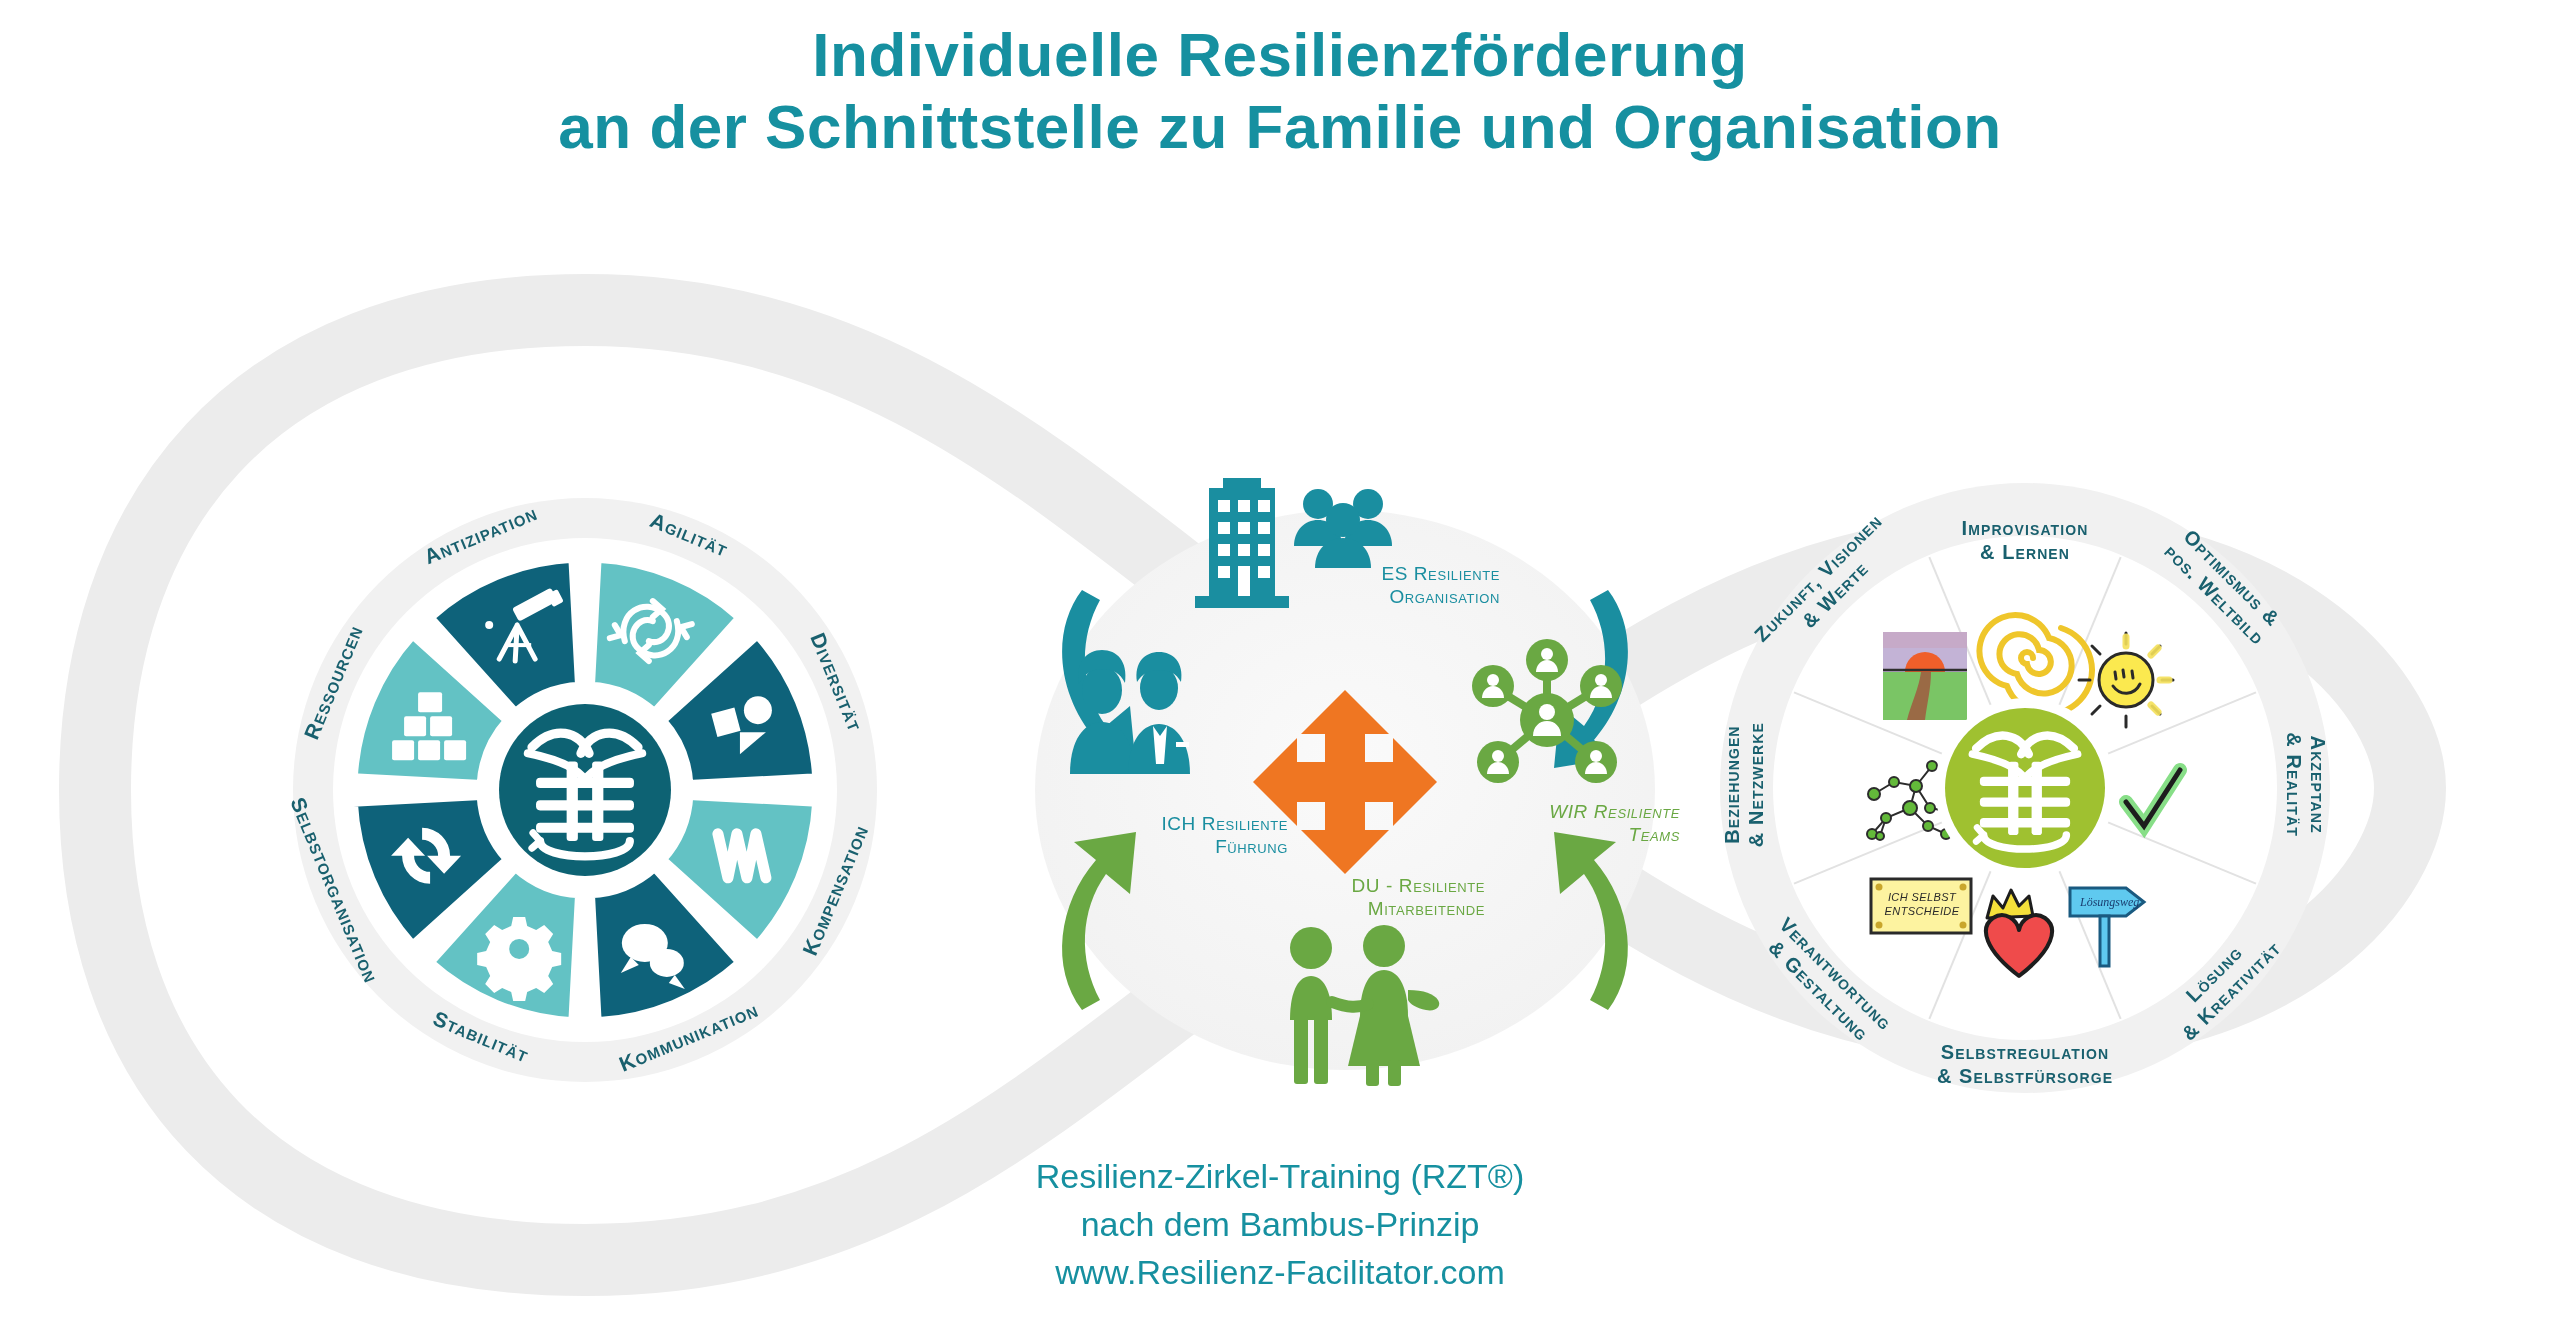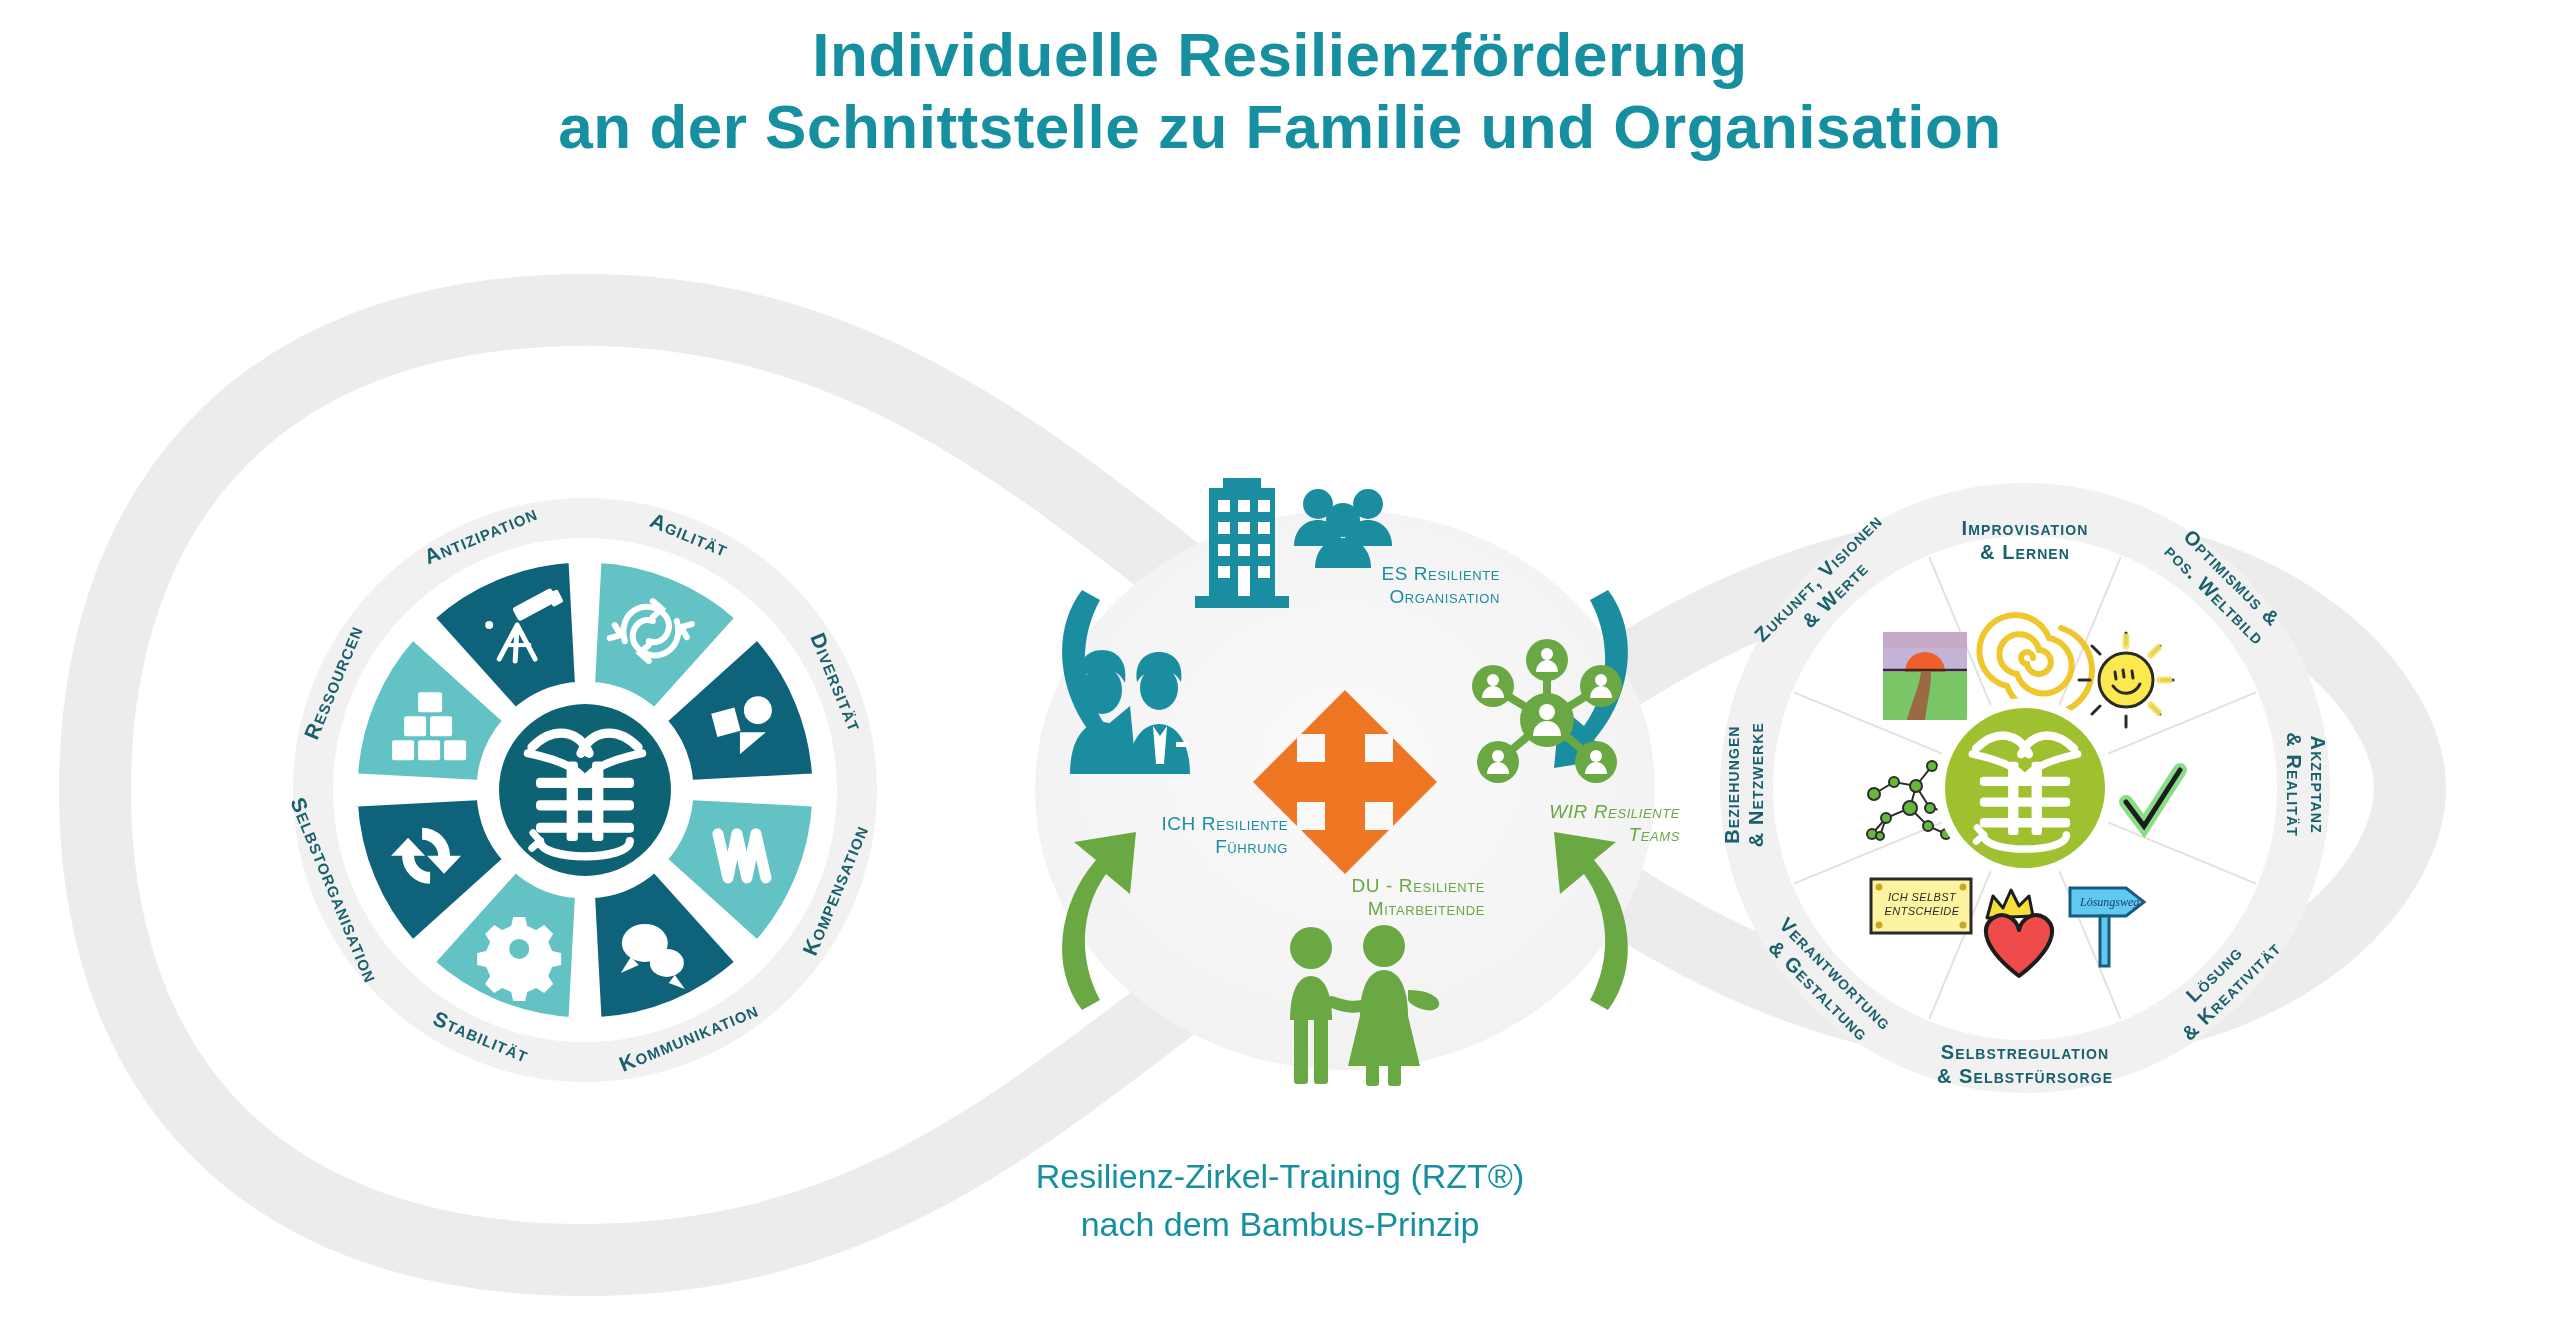--- a/index.html
+++ b/index.html
@@ -381,20 +381,21 @@
         <path d="M-44,50 l-7,-8 m7,8 l-8,7" stroke="#fff" stroke-width="7" fill="none" stroke-linecap="round"></path>
       </g>
     </g>
   </svg>
 
   <div class="ttl" id="title-l1">Individuelle Resilienzförderung</div>
   <div class="ttl" id="title-l2">an der Schnittstelle zu Familie und Organisation</div>
 
   <div class="footer" id="foot1">Resilienz-Zirkel-Training (RZT®)</div>
   <div class="footer" id="foot2">nach dem Bambus-Prinzip</div>
+  <div class="footer" id="foot3">www.Resilienz-Facilitator.com</div>
 
   <div class="hub-lbl hub-teal" style="left:1190px;top:562px;width:310px;">ES Resiliente
 Organisation</div>
   <div class="hub-lbl hub-teal" style="left:1038px;top:812px;width:250px;">ICH Resiliente
 Führung</div>
   <div class="hub-lbl hub-green" style="left:1430px;top:800px;width:250px;font-style:italic;">WIR Resiliente
 Teams</div>
   <div class="hub-lbl hub-green" style="left:1215px;top:868px;width:270px;margin-top:6px;">DU - Resiliente
 Mitarbeitende</div>
 

